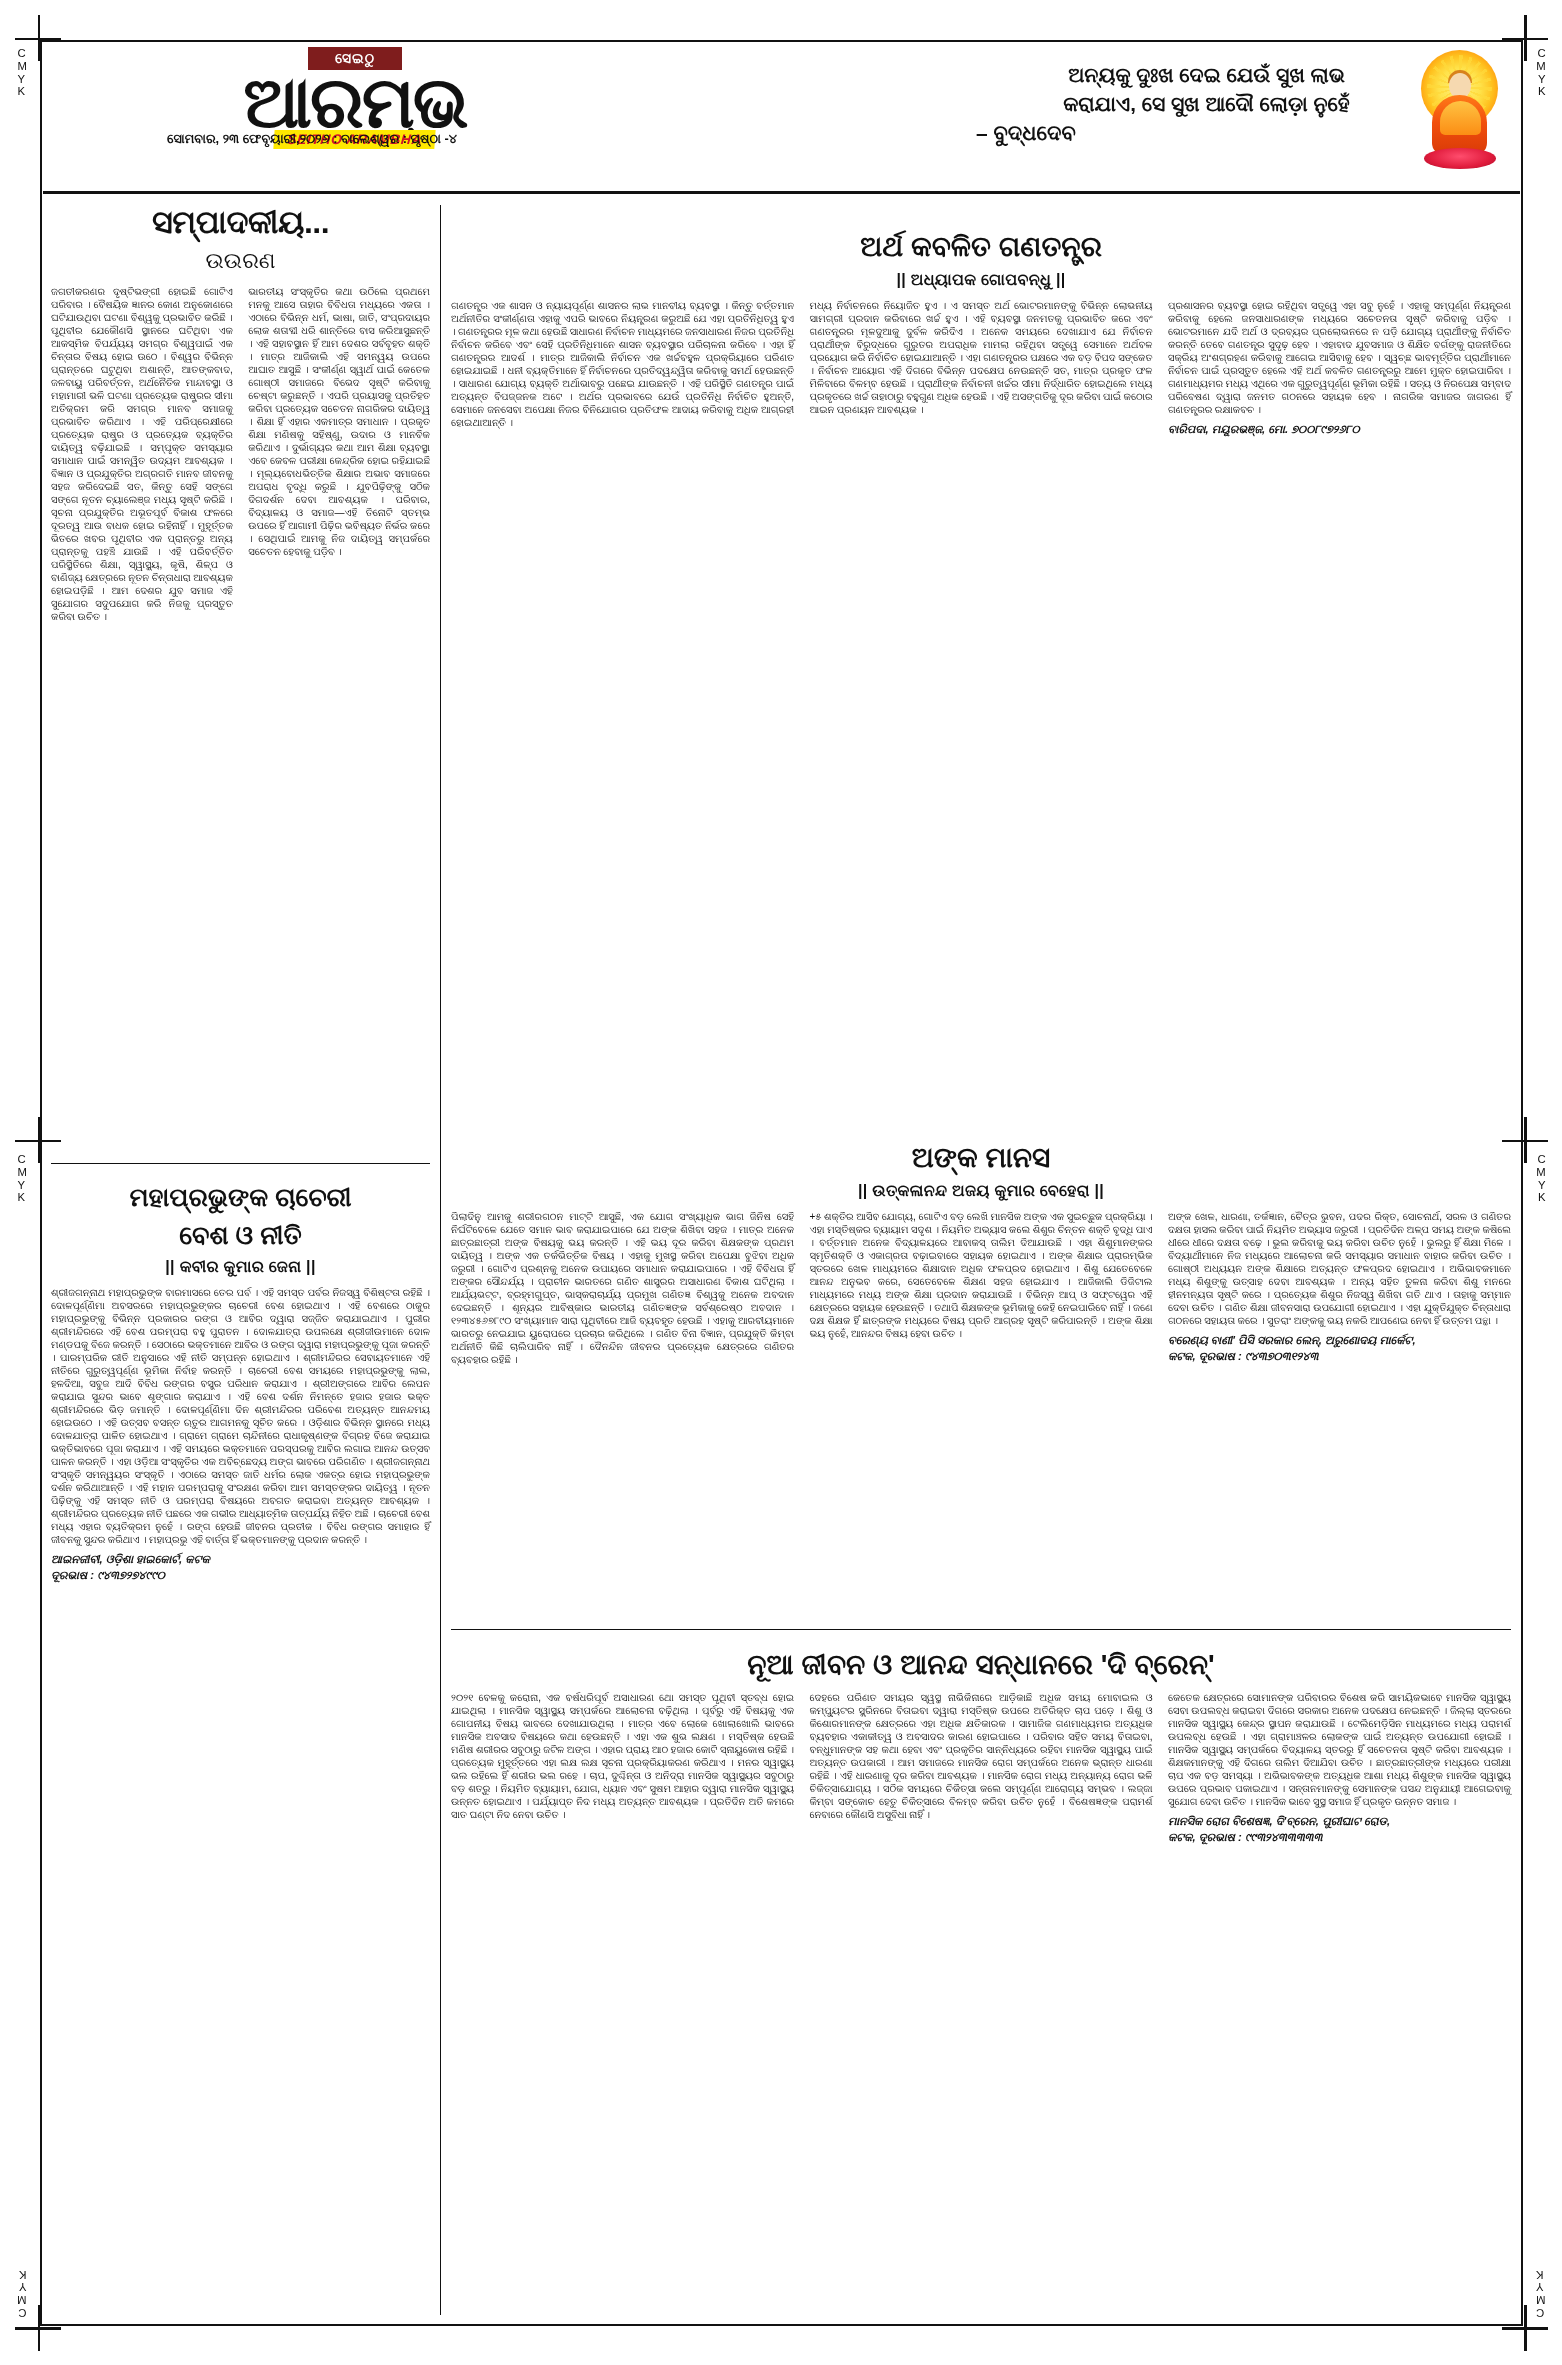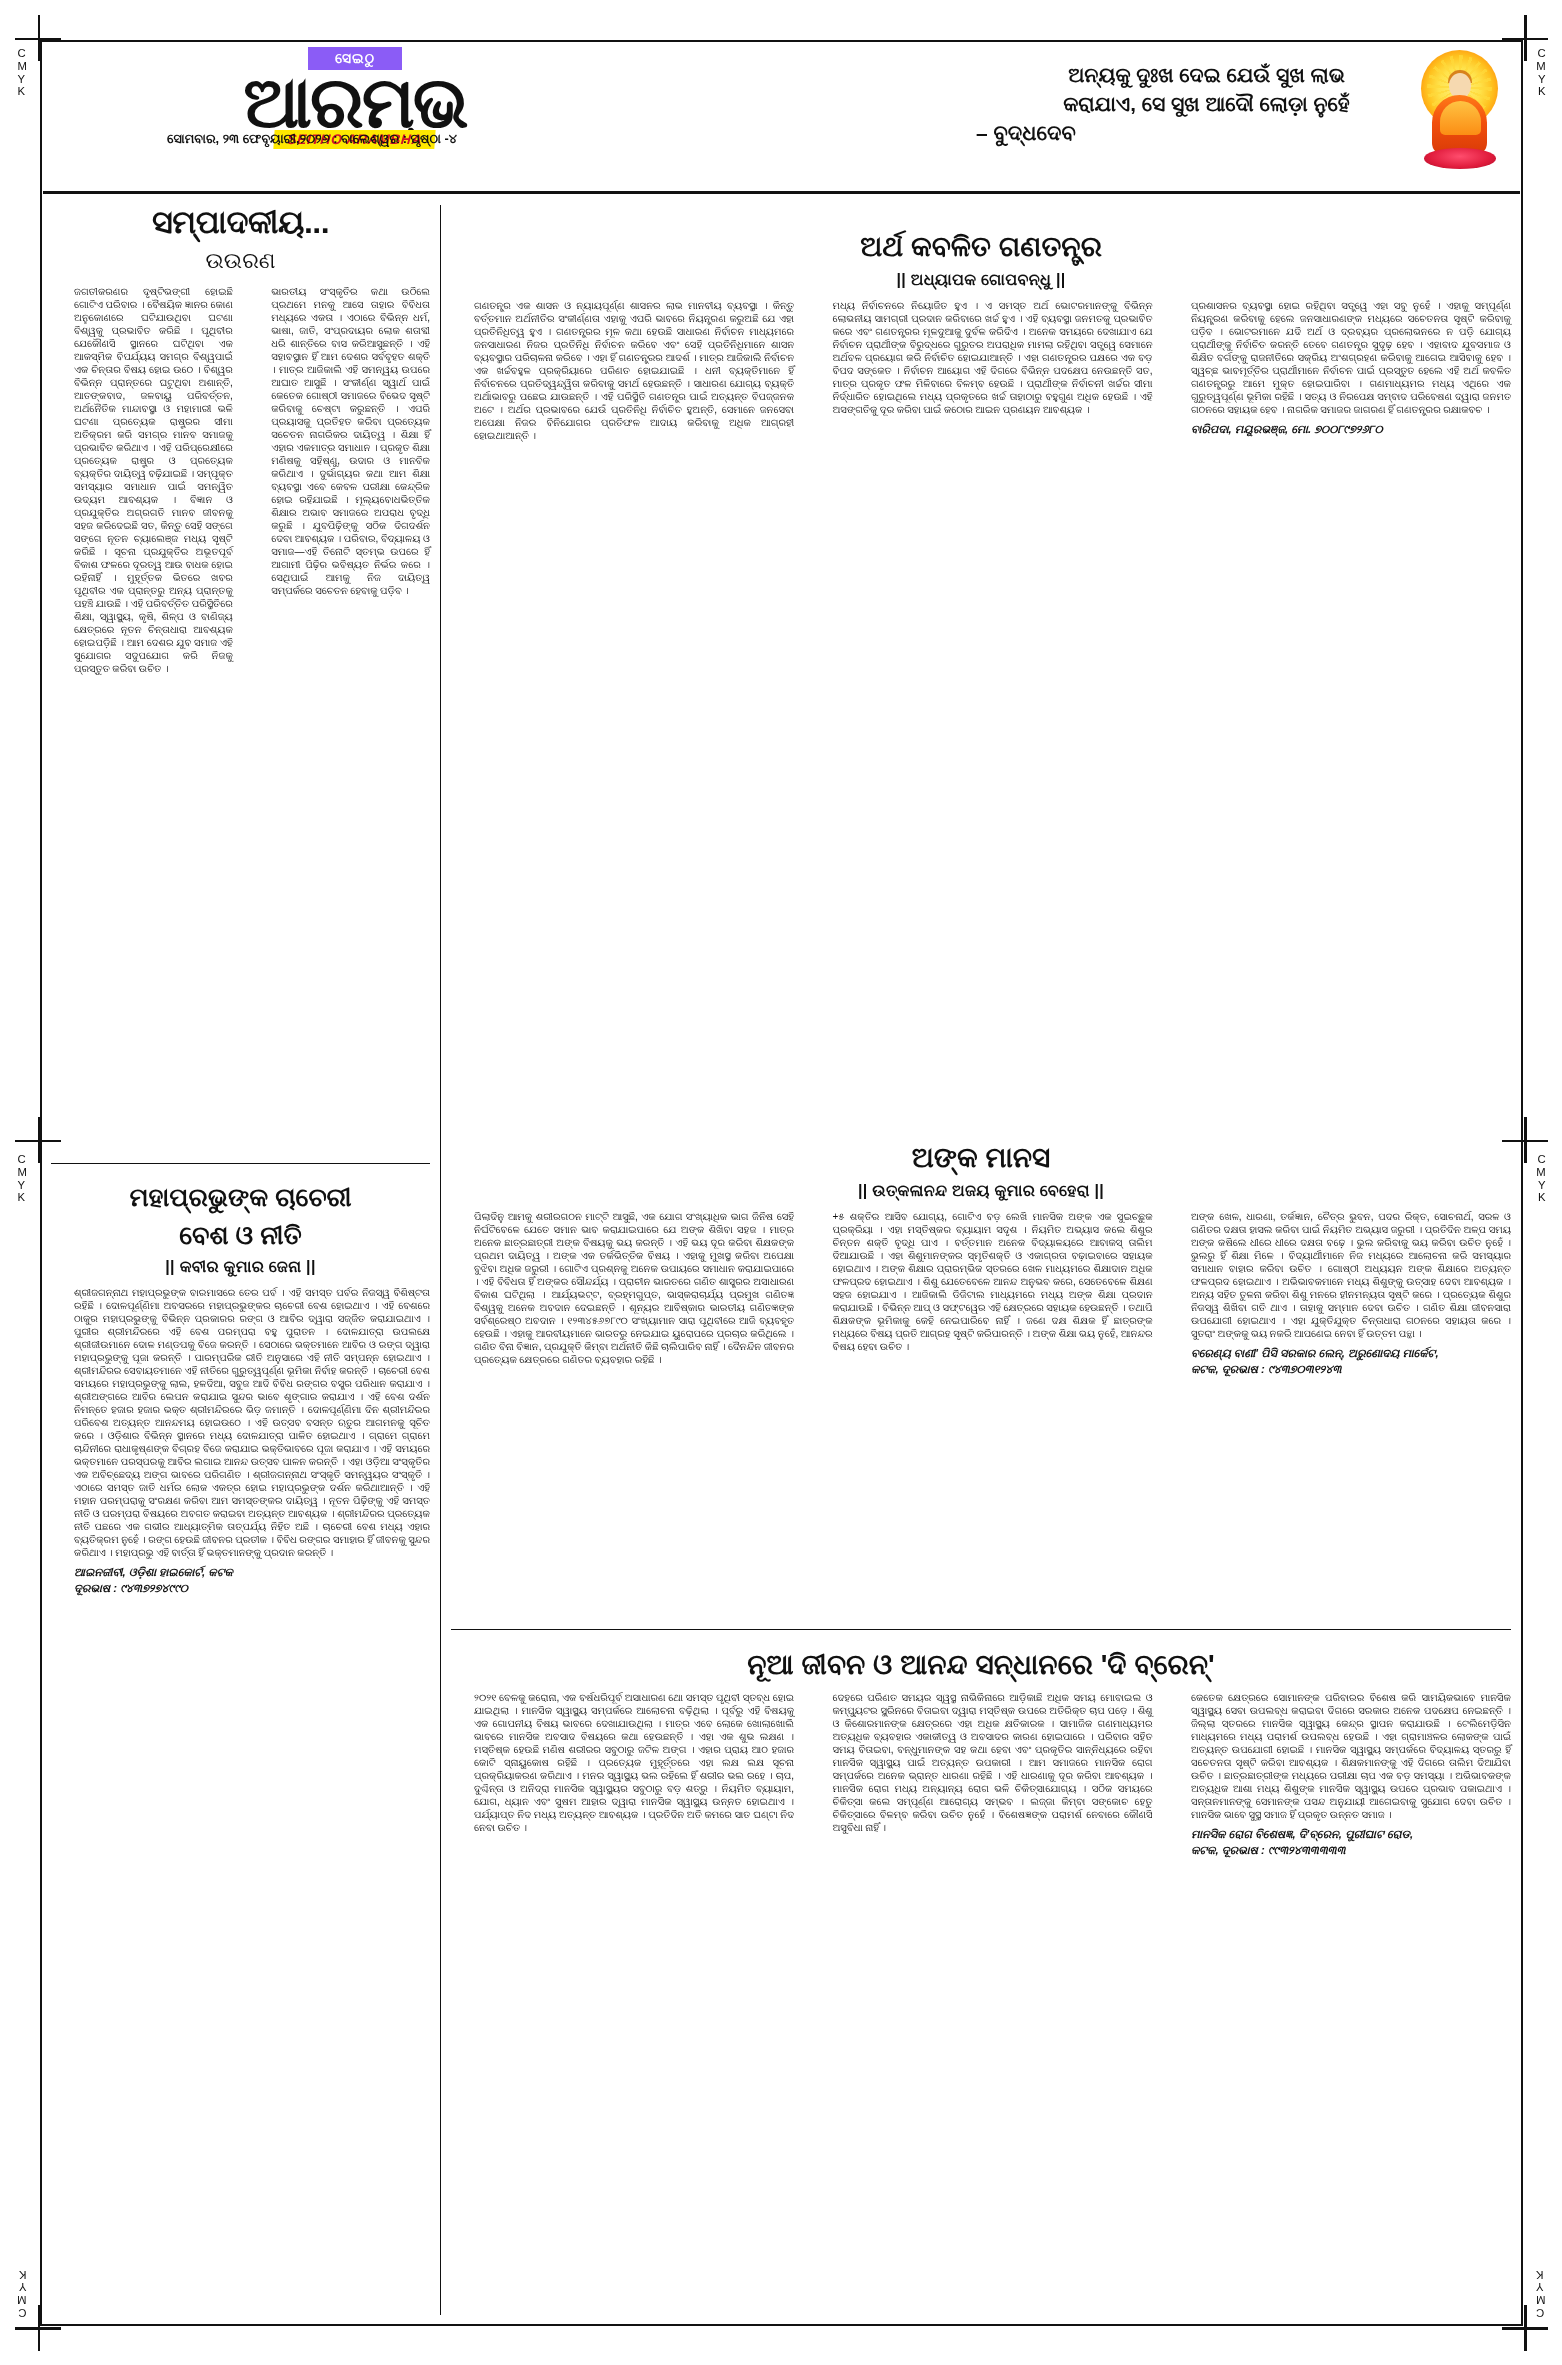--- a/index.html
+++ b/index.html
@@ -20,21 +20,21 @@
   .cmyk span{display:block;}
   .cmyk.rot{transform:rotate(180deg);}
 
   
   .frame{position:absolute;left:40px;top:40px;right:40px;bottom:40px;
          border:2.6px solid #111;box-sizing:border-box;}
 
   
   .masthead{position:absolute;left:43px;top:43px;right:43px;height:146px;}
   .logo-wrap{position:absolute;left:138px;top:4.1px;width:348px;text-align:center;}
-  .logo-top{display:inline-block;background:#8b5cf6;color:#fff;
+  .logo-top{display:inline-block;background:#7f1d1d;color:#fff;
             font-family:"Liberation Sans",sans-serif;font-weight:bold;
             font-size:14px;letter-spacing:1px;padding:2.6px 27px 3.1px 27px;}
   .logo-main{font-family:"Liberation Sans",sans-serif;font-weight:bold;
              font-size:71px;line-height:68px;color:#111;letter-spacing:-2px;
              margin-top:-1px;}
   .logo-sub{position:relative;display:inline-block;margin-top:-11.3px;
             background:#ffe800;color:#d3132a;font-family:"Liberation Sans",sans-serif;
             font-weight:bold;font-style:italic;font-size:14px;letter-spacing:0.5px;
             padding:1px 13.3px 1.5px 13.3px;transform:skewX(-4deg);}
   .dateline{position:absolute;left:97px;top:131px;width:430px;text-align:center;
@@ -90,21 +90,21 @@
   }
   .t-xl{font-size:32px;letter-spacing:-0.5px;}
   .t-lg{font-size:28px;}
   .t-md{font-size:25.6px;}
   .art-sub{text-align:center;font-family:"Liberation Sans",sans-serif;font-weight:normal;
            font-size:22px;color:#111;margin-top:7.2px;}
   .byline{text-align:center;font-family:"Liberation Sans",sans-serif;font-weight:bold;
           font-size:16px;color:#111;margin-top:8.2px;letter-spacing:0.3px;}
 
   .cols{display:flex;gap:15.4px;}
-  .col{flex:1 1 0;margin-left:23px;}
+  .col{flex:1 1 0;}
   .body{
     font-family:"Liberation Sans",sans-serif;
     font-size:10px;line-height:13px;
     color:#111;text-align:justify;
     -webkit-hyphens:auto;hyphens:auto;
     word-spacing:-0.3px;
   }
   .sign{
     font-family:"Liberation Sans",sans-serif;font-style:italic;font-weight:bold;
     font-size:11.3px;line-height:16px;color:#111;text-align:left;margin-top:5.1px;

